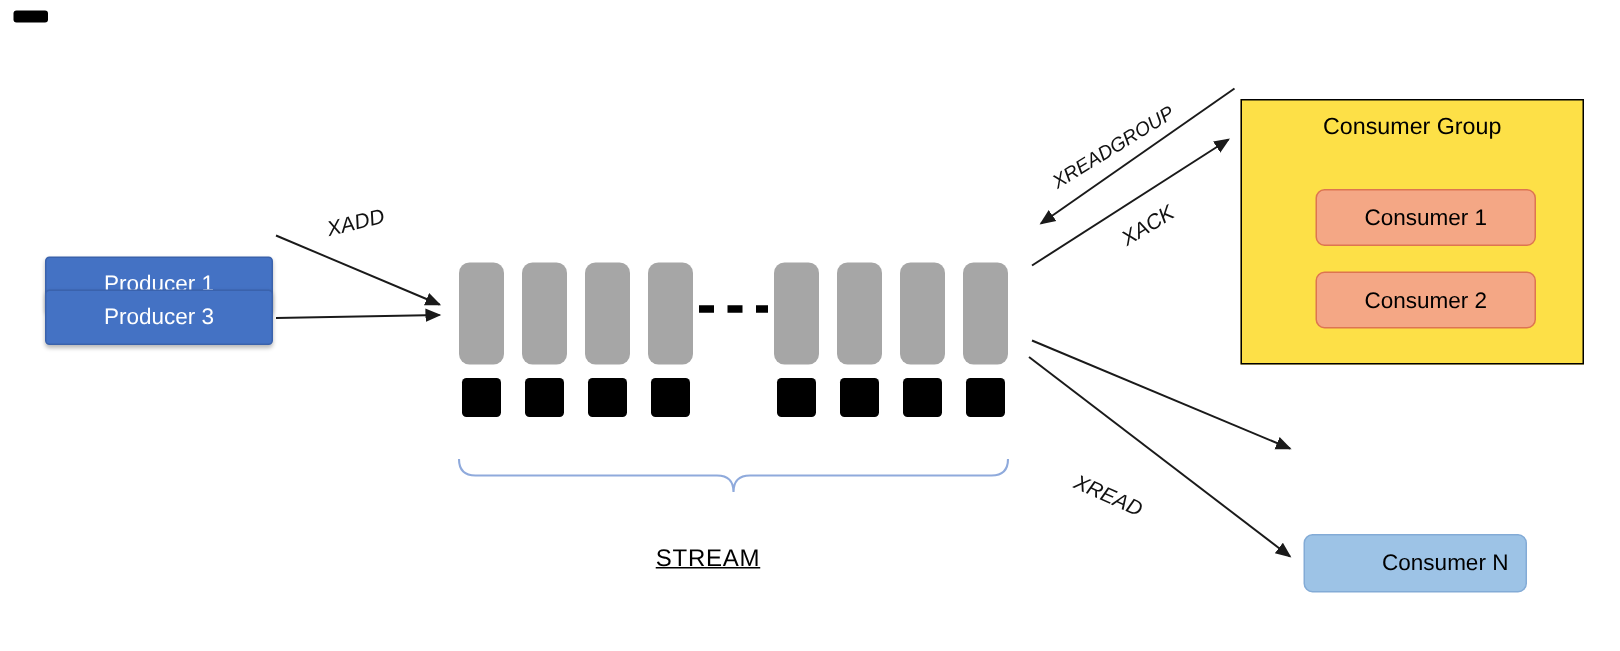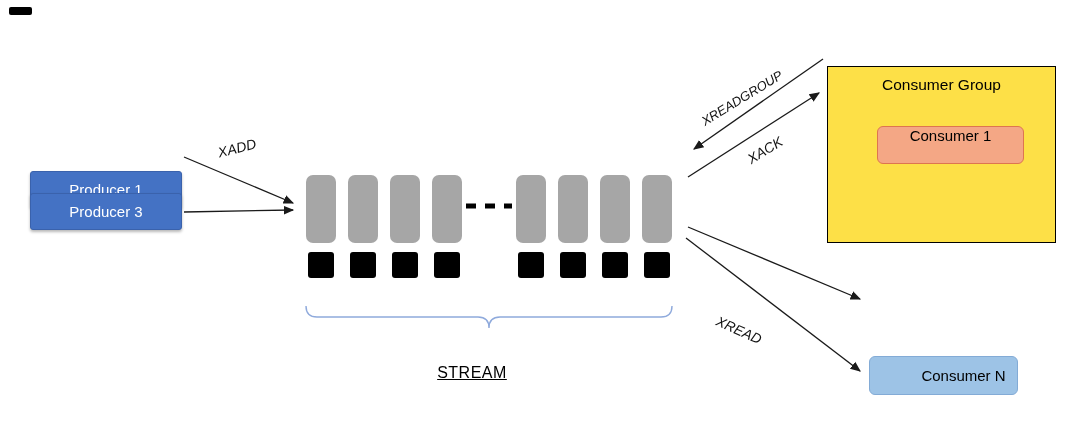--- a/index.html
+++ b/index.html
@@ -29,21 +29,21 @@
   .xread { left:739px; top:330px; font-size:14px; transform:translate(-50%,-50%) rotate(24deg); }
 
   .stream-label { position:absolute; left:407px; top:364px; width:130px; text-align:center;
     font-size:16px; font-weight:500; letter-spacing:.5px; color:#000;text-decoration:underline; }
 
   .group-box { position:absolute; left:827px; top:24px; width:229px; height:177px;
     background:#fde047; border:1.5px solid #000;margin-top:42px; }
   .group-title { margin-top:9px; text-align:center; font-size:15.5px; color:#000; }
   .gconsumer { position:absolute; left:49px; width:147px; height:38px; border-radius:6px;
     background:var(--group-consumer-fill,#F4A785); border:1px solid var(--group-consumer-border,#DD7550);
-    display:flex; align-items:flex-start; justify-content:center; font-size:15px; color:#000; }
+    display:flex; align-items:center; justify-content:center; font-size:15px; color:#000; }
   .gc1 { top:59px; }
   .gc2 { top:114px; }
 
   .bconsumer { position:absolute; left:869px; width:149px; height:39px; border-radius:6px;
     background:var(--consumer-fill,#9DC3E6); border:1px solid #83ABD6;
     display:flex; align-items:center; justify-content:center; font-size:15px; color:#000; }
   .c3 { top:286px; }
   .cN { top:356px;padding-left:40px; }
 </style>
 </head>
@@ -105,19 +105,22 @@
   <div class="cmd-label xack">XACK</div>
   <div class="cmd-label xread">XREAD</div>
 
   <div class="stream-label">STREAM</div>
 
   <div class="group-box">
     <div class="group-title">Consumer Group</div>
     <div class="gconsumer gc1">
       <span>Consumer 1</span>
     </div>
+    <div class="gconsumer gc2">
+      <span>Consumer 2</span>
+    </div>
   </div>
 
   <div class="bconsumer cN">
     <span>Consumer N</span>
   </div>
 
 </div>
 
 </body></html>

